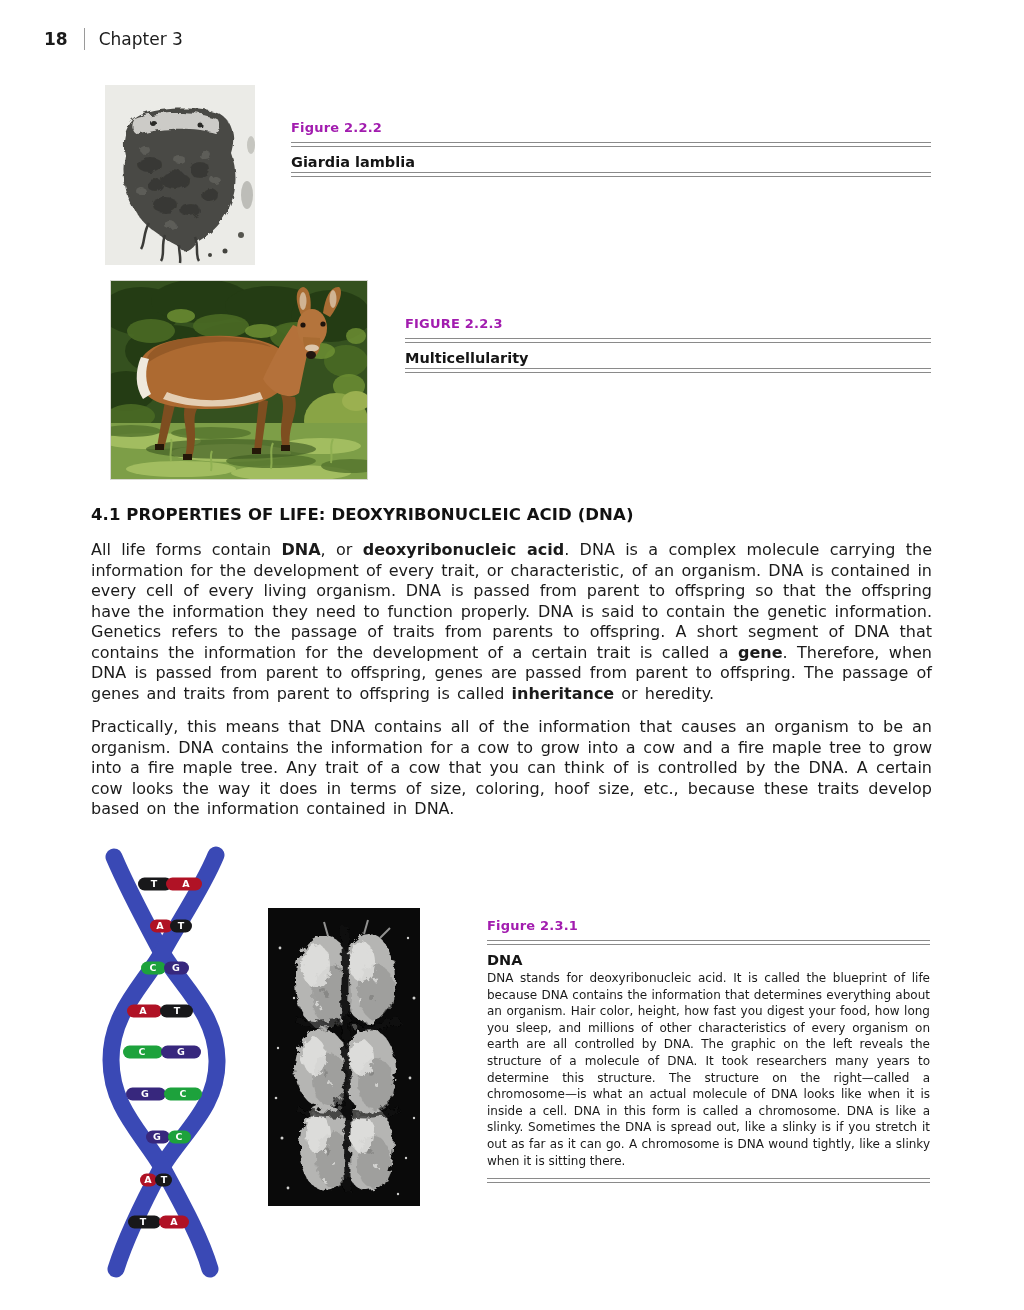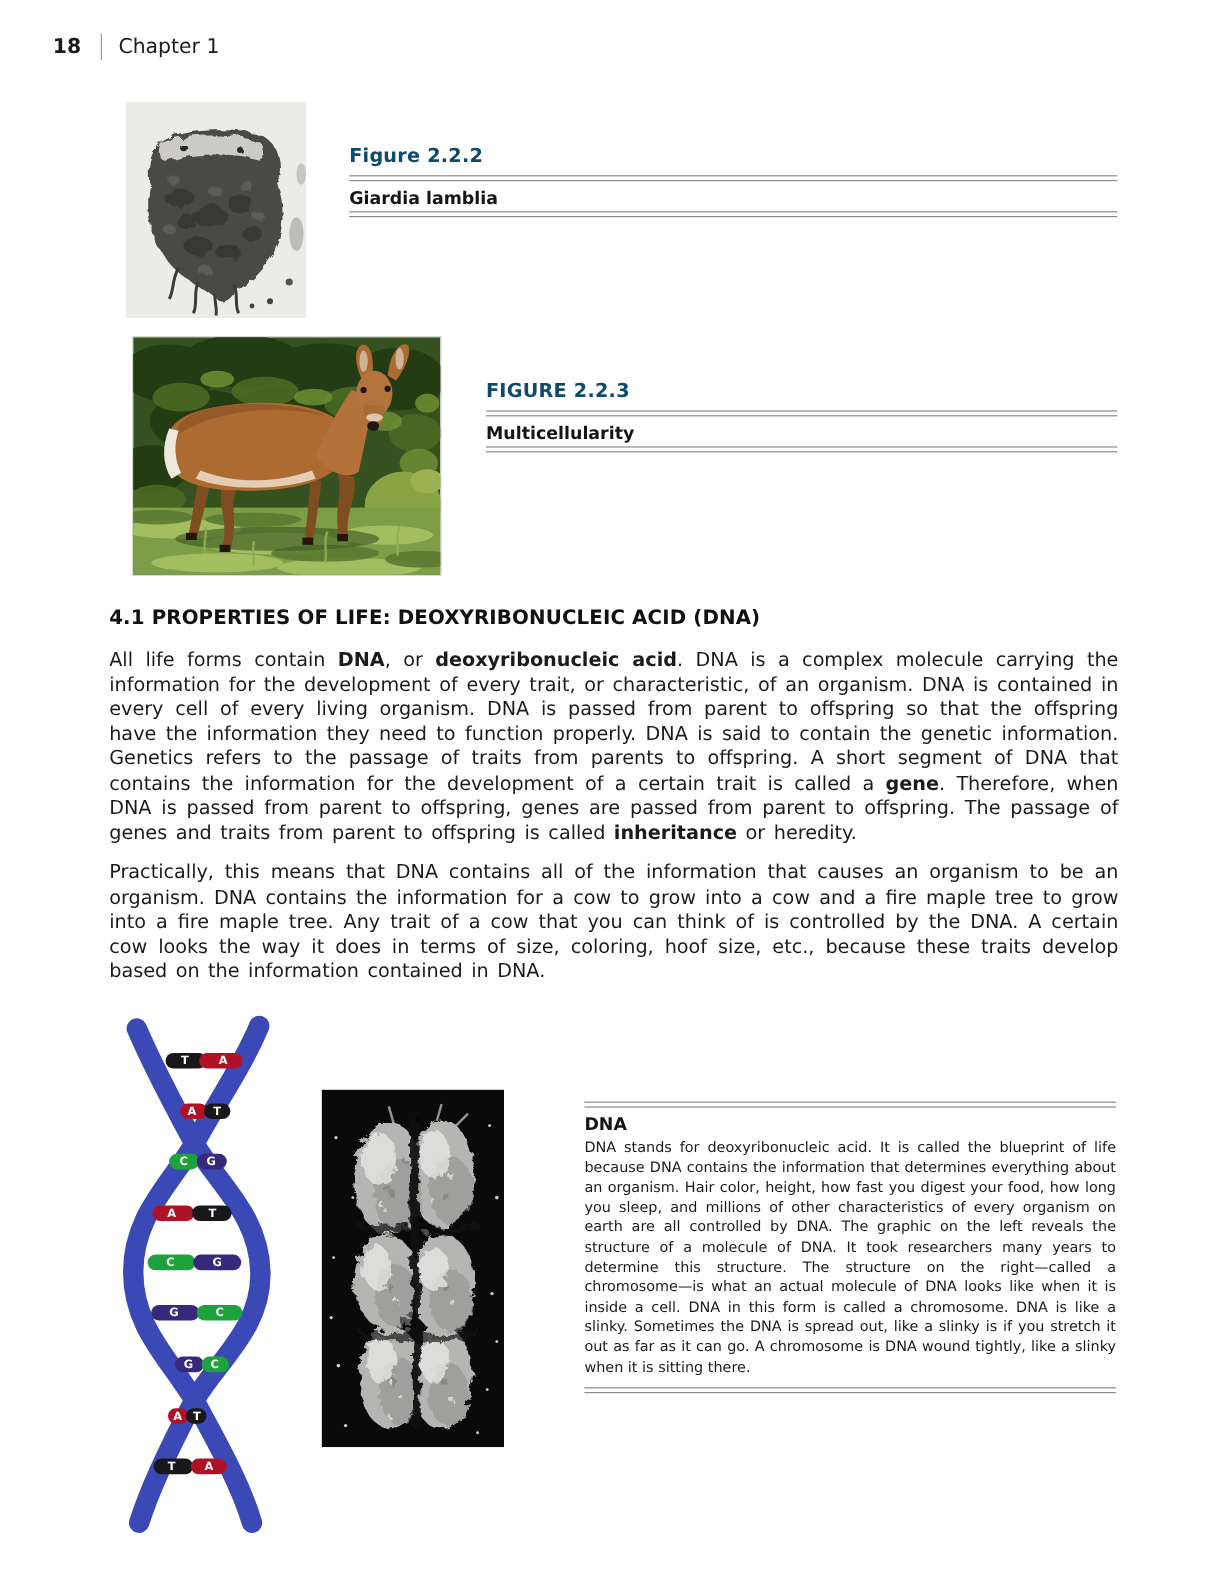--- a/index.html
+++ b/index.html
@@ -4,21 +4,21 @@
 <style>
   html,body{margin:0;padding:0;background:#ffffff;}
   .page{position:relative;width:1024px;height:1310px;background:#ffffff;overflow:hidden;
         font-family:"DejaVu Sans",sans-serif;color:#1b1b1b;text-decoration:underline;}
   
   .pagehead{position:absolute;left:44px;top:28px;display:flex;align-items:center;font-size:17px;}
   .pagehead .num{font-weight:bold;}
   .pagehead .sep{display:inline-block;width:1px;height:22px;background:#9a9a9a;margin:0 14px 0 16px;}
   
   .figcap{position:absolute;}
-  .figcap .flabel{font-weight:bold;font-size:16px;color:#0c4a6e;letter-spacing:.2px;margin:0 0 7px 0;}
+  .figcap .flabel{font-weight:bold;font-size:13px;color:#a21caf;letter-spacing:.2px;margin:0 0 7px 0;}
   .figcap .rule{height:3px;border-top:1px solid #8a8a8a;border-bottom:1px solid #8a8a8a;}
   .figcap .ftitle{font-weight:bold;font-size:14.5px;color:#151515;margin:7px 0 2px 0;}
   .figcap .fbody{font-size:13px;line-height:18px;text-align:justify;margin:0 0 9px 0;}
   .figcap.small .fbody{font-size:12px;line-height:16.6px;}
   
   .bodytext{position:absolute;left:91px;top:505px;width:841px;}
   .bodytext h2{font-size:16.5px;font-weight:bold;color:#111;margin:0 0 16px 0;letter-spacing:.1px;}
   .bodytext p{font-size:16px;line-height:20.5px;text-align:justify;margin:0 0 13px 0;word-spacing:2px;}
   .b{font-weight:bold;}
   .i{font-style:italic;}
@@ -27,21 +27,21 @@
   .helix text{fill:#ffffff;font-family:"DejaVu Sans",sans-serif;font-weight:bold;font-size:9.5px;text-anchor:middle;}
 </style>
 </head>
 <body>
 
 <div class="page">
 
   <div class="pagehead">
     <span class="num">18</span>
     <span class="sep"></span>
-    <span>Chapter 1</span>
+    <span>Chapter 3</span>
   </div>
 
   <svg class="art" style="left:105px;top:85px;" width="150" height="180" viewBox="0 0 150 180">
     <defs>
       <filter id="fuzz1" x="-20%" y="-20%" width="140%" height="140%">
         <feTurbulence type="fractalNoise" baseFrequency="0.09" numOctaves="3" result="n"></feTurbulence>
         <feDisplacementMap in="SourceGraphic" in2="n" scale="7"></feDisplacementMap>
       </filter>
     </defs>
     <rect x="0" y="0" width="150" height="180" fill="#ebebe7"></rect>
@@ -328,19 +328,20 @@
           <circle cx="60" cy="244" r="3"></circle>
           <circle cx="102" cy="244" r="2.8"></circle>
         <circle cx="70" cy="60" r="2.4"></circle>
           <circle cx="88" cy="120" r="2.4"></circle>
           <circle cx="72" cy="200" r="2.4"></circle>
       </g>
     </g>
   </svg>
 
   <div class="figcap small" style="left:487px;top:918px;width:443px;">
+    <div class="flabel">Figure 2.3.1</div>
     <div class="rule"></div>
     <div class="ftitle">DNA</div>
     <div class="fbody"><span>DNA stands for deoxyribonucleic acid. It is called the blueprint of life because DNA contains the information that determines everything about an organism. Hair color, height, how fast you digest your food, how long you sleep, and millions of other characteristics of every organism on earth are all controlled by DNA. The graphic on the left reveals the structure of a molecule of DNA. It took researchers many years to determine this structure. The structure on the right—called a chromosome—is what an actual molecule of DNA looks like when it is inside a cell. DNA in this form is called a chromosome. DNA is like a slinky. Sometimes the DNA is spread out, like a slinky is if you stretch it out as far as it can go. A chromosome is DNA wound tightly, like a slinky when it is sitting there.</span></div>
     <div class="rule"></div>
   </div>
 
 </div>
 
 </body></html>

